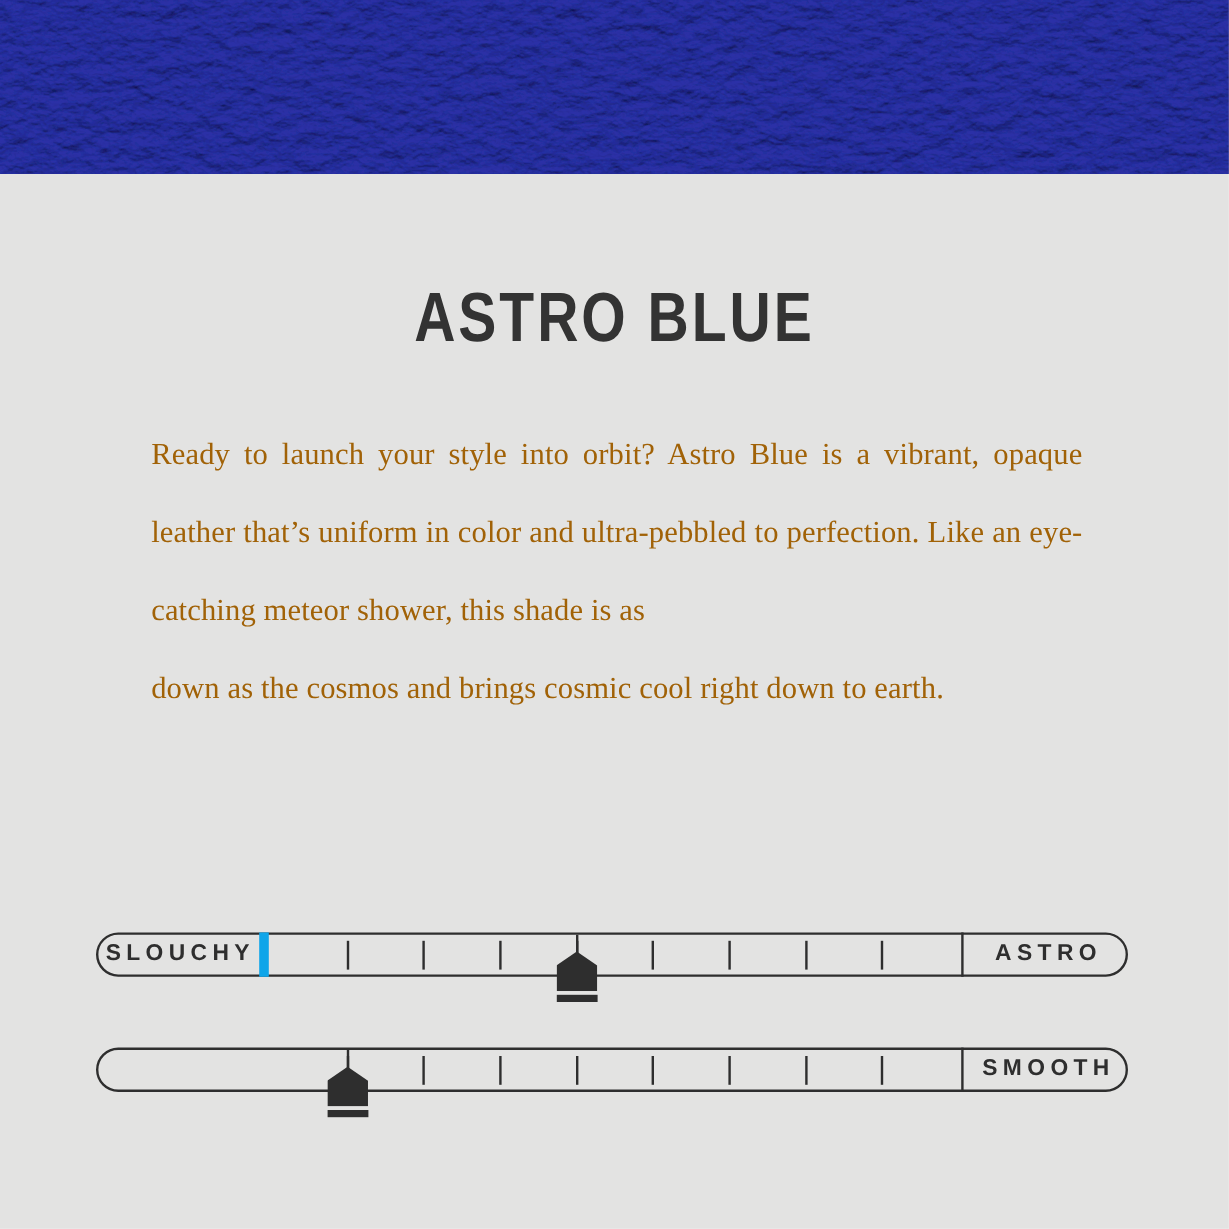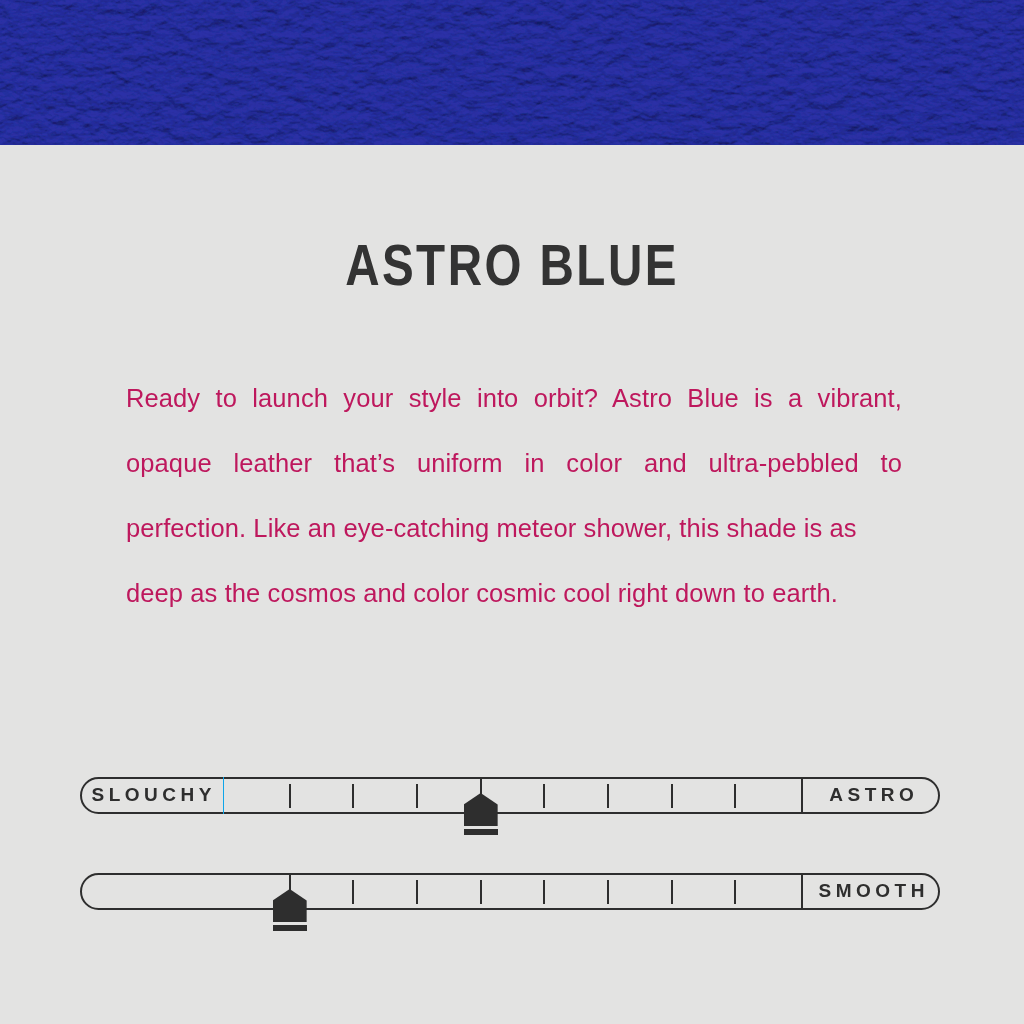--- a/index.html
+++ b/index.html
@@ -45,25 +45,25 @@
     color: #333333;
     line-height: 1;
     transform: scaleX(0.82);
     transform-origin: center top;
   }
 
   
   #description {
     position: absolute;
     left: 126px;
-    top: 366px;
+    top: 346px;
     width: 776px;
-    font-family: Liberation Sans, sans-serif;
+    font-family: Liberation Serif, serif;
     font-size: 25.5px;
-    color: #be185d;
+    color: #a16207;
     line-height: 65px;
     text-align: justify;
     letter-spacing: 0.1px;
   }
   #description .last-line {
     display: block;
   }
 
   
   .scale {
@@ -97,21 +97,21 @@
     font-weight: bold;
     letter-spacing: 4.5px;
     color: #2e2e2e;
     text-align: center;
     box-sizing: border-box;
     text-indent: 4.5px;
   }
   .scale-label.left {
     left: 0;
     width: 144px;
-    border-right: 1px solid #0ea5e9;
+    border-right: 8px solid #0ea5e9;
   }
   .scale-label.right {
     right: 0;
     width: 139px;
     border-left: 2px solid #2e2e2e;
   }
 
   .scale-ticks {
     position: absolute;
     left: 146px;
@@ -184,21 +184,21 @@
     <rect x="0" y="0" width="1024" height="145" fill="#3b45a4"></rect>
     <rect x="0" y="0" width="1024" height="145" fill="#3b45a4" filter="url(#pebble)"></rect>
     <rect x="0" y="0" width="1024" height="145" filter="url(#pebble2)" opacity="0.26" style="mix-blend-mode:overlay"></rect>
   </svg>
 </div>
 
 <div id="page-title">ASTRO BLUE</div>
 
 <div id="description">
   <span>Ready to launch your style into orbit? Astro Blue is a vibrant, opaque leather that’s uniform in color and ultra-pebbled to perfection. Like an eye-catching meteor shower, this shade is as</span>
-  <span class="last-line">deep as the cosmos and color cosmic cool right down to earth.</span>
+  <span class="last-line">down as the cosmos and brings cosmic cool right down to earth.</span>
 </div>
 
 <div class="scale" id="scale-firmness">
   <div class="scale-track"></div>
   <div class="scale-label left">SLOUCHY</div>
   <div class="scale-label right">ASTRO</div>
   <div class="scale-ticks">
       <div class="tick" style="left: 62.6667px;"></div>
       <div class="tick" style="left: 126.333px;"></div>
       <div class="tick" style="left: 190px;"></div>

